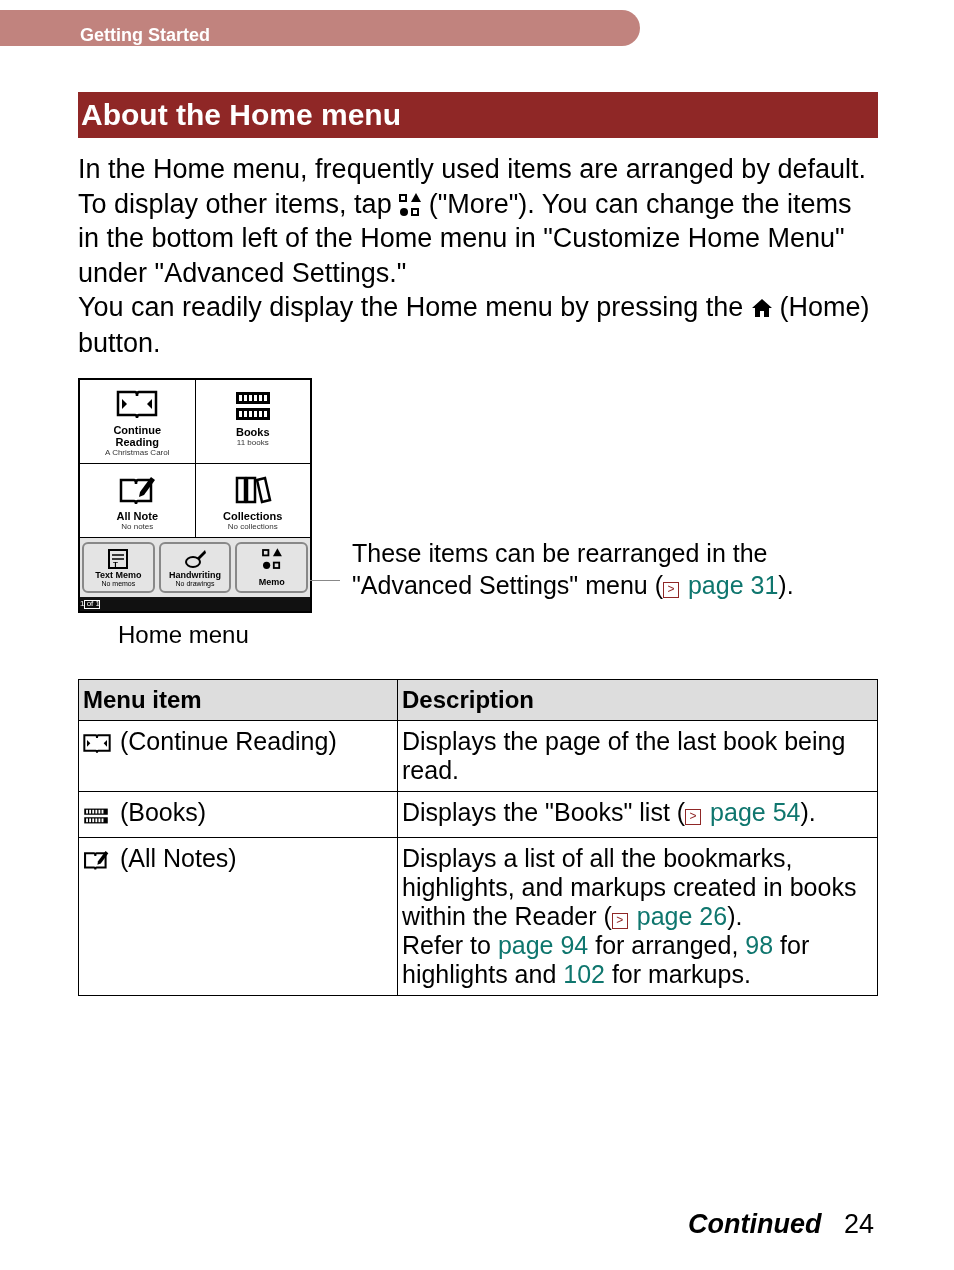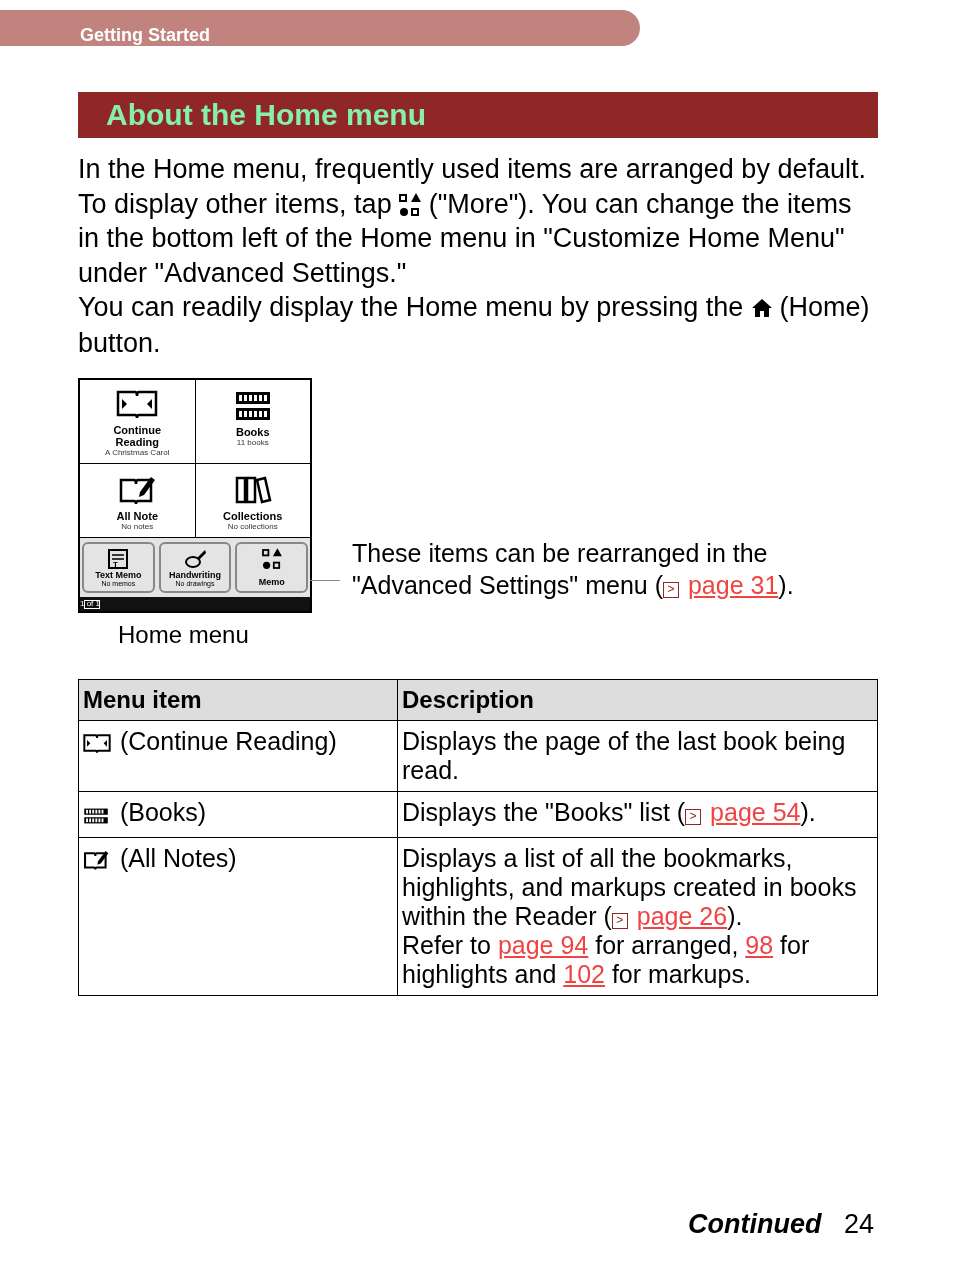--- a/index.html
+++ b/index.html
@@ -1,20 +1,20 @@
 <!DOCTYPE html>
 <html><head>
 <meta charset="utf-8">
 <style>
   html,body{margin:0;padding:0;background:#fff;font-family:Arial,Helvetica,sans-serif;color:#000}
   .page{width:954px;height:1270px;position:relative;box-sizing:border-box}
   .header-bar{position:absolute;top:10px;left:0;height:36px;width:640px;background:#c1837e;border-top-right-radius:18px;border-bottom-right-radius:18px;display:flex;align-items:flex-end}
   .header-bar span{color:#fff;font-weight:bold;font-size:18px;margin-left:80px}
   .content{position:absolute;top:92px;left:78px;width:800px}
-  .title-bar{background:#8f2726;color:#86efac;font-size:30px;font-weight:bold;padding:6px 28px}
+  .title-bar{background:#8f2726;color:#ffffff;font-size:30px;font-weight:bold;padding:6px 3px}
   .body-text{font-size:27px;line-height:1.28;margin-top:14px}
   .more-icon{width:22px;height:22px;position:relative;display:inline-block;vertical-align:-3px}
   .more-icon .sq{position:absolute;width:8px;height:8px;border:2px solid #000;box-sizing:border-box}
   .more-icon .sq.a{top:0;left:0}
   .more-icon .tri{position:absolute;top:-1px;left:12px;width:0;height:0;border-left:5px solid transparent;border-right:5px solid transparent;border-bottom:9px solid #000}
   .more-icon .dot{position:absolute;bottom:0;left:1px;width:8px;height:8px;background:#000;border-radius:50%}
   .more-icon .sq.b{bottom:0;left:12px}
   .home-icon{font-size:24px;vertical-align:-2px}
   
   .device-row{display:flex;align-items:flex-start;margin-top:18px}
@@ -25,21 +25,21 @@
   .device .label{font-size:11px;font-weight:bold;margin-top:4px}
   .device .sub{font-size:8px;color:#333}
   .device .bottom{display:flex;background:#e4e4e4}
   .device .bcell{flex:1;border:2px solid #888;border-radius:6px;margin:4px 2px;padding:4px 2px;text-align:center;position:relative}
   .device .blabel{font-size:9px;font-weight:bold}
   .device .bsub{font-size:7px}
   .device .status{height:14px;background:#111;color:#fff;font-size:8px;line-height:14px;position:relative}
   .device .status .batt{position:absolute;left:4px;top:3px;width:14px;height:7px;border:1px solid #fff}
   .device svg{display:block;margin:0 auto}
   .callout{font-size:25px;line-height:1.25;margin-left:40px;margin-top:160px;flex:1}
-  .link{color:#ef4444;text-decoration:underline}
+  .link{color:#0f766e;}
   .link-icon{display:inline-block;border:1.5px solid #8f2726;width:14px;height:14px;font-size:12px;line-height:13px;text-align:center;color:#8f2726;vertical-align:1px;margin-right:2px}
   .caption{font-size:24px;margin:8px 0 0 40px}
   
   table.spec{border-collapse:collapse;width:100%;margin-top:30px;font-size:25px}
   table.spec th,table.spec td{border:1px solid #000;padding:6px 4px;vertical-align:top;text-align:left}
   table.spec th{background:#ddd;font-weight:bold;font-size:24px}
   table.spec td.menucol{width:310px}
   .mi-icon{display:inline-block;width:26px;text-align:center;vertical-align:-4px;margin-right:4px}
   .footer{position:absolute;bottom:30px;right:80px;font-size:27px}
   .footer i{font-style:italic;font-weight:bold}

